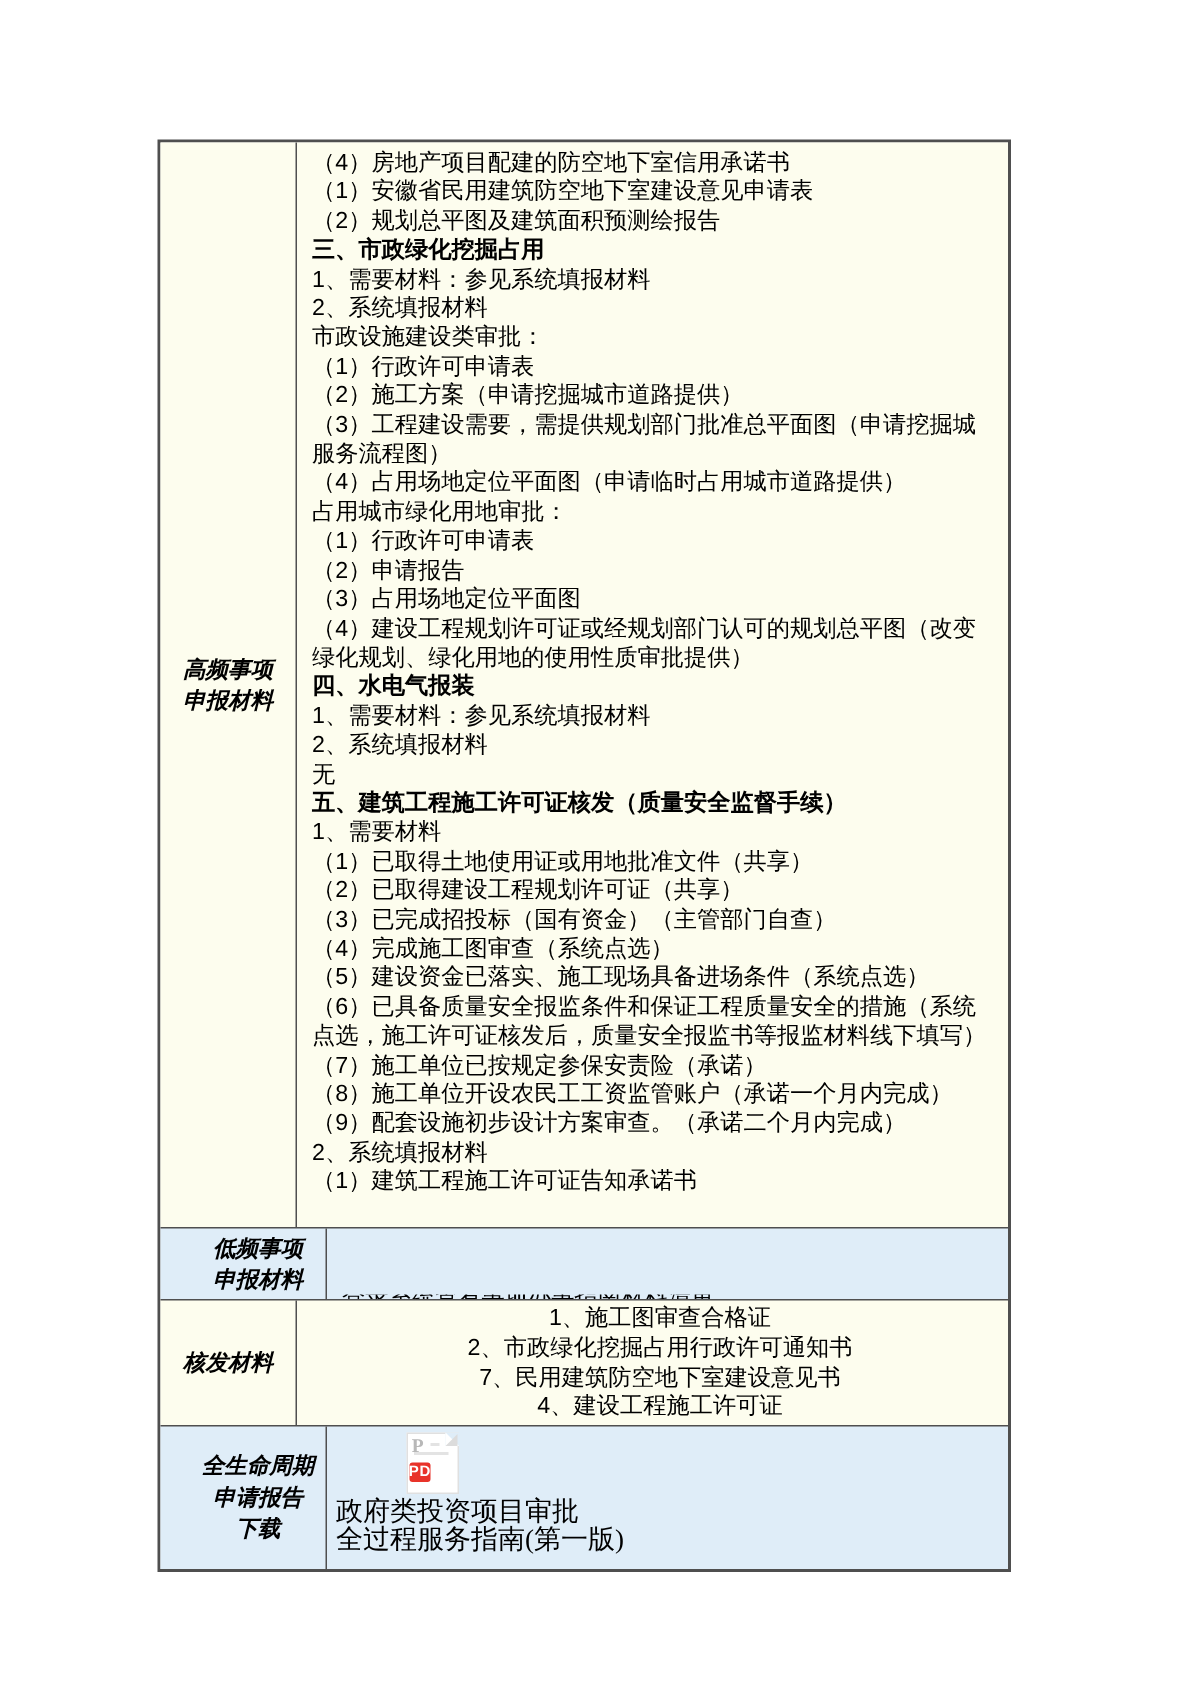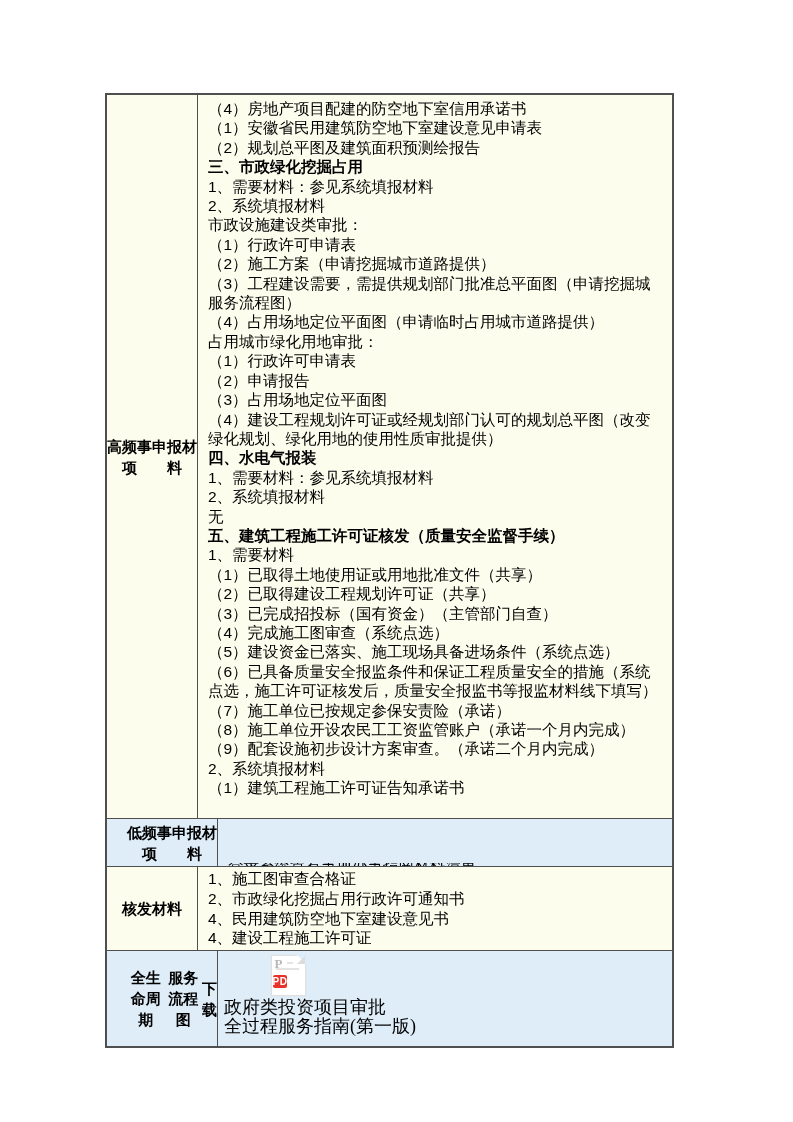--- a/index.html
+++ b/index.html
@@ -17,45 +17,46 @@
     width: 569px;
     border: 2px solid var(--border, #4f4f4f);
   }
   .row { display: flex; border-top: 1px solid var(--border, #4f4f4f); }
   .row:first-child { border-top: none; }
   .row.cream { background: var(--cream, #fdfdee); }
   .row.blue  { background: var(--blue, #dfedf8); padding-left: 20px; }
   .cell-label {
     flex: 0 0 91px; width: 91px;
     border-right: 1px solid var(--border, #4f4f4f);
-    display: flex; flex-direction: row;
+    display: flex; flex-direction: column;
     justify-content: center; align-items: center;
     font-weight: bold; font-size: 15px; line-height: 21px;
     text-align: center;
+    font-style: italic;
   }
   .cell-content { flex: 1 1 auto; min-width: 0; overflow: hidden; }
   .row-high { height: 723px; }
   .row-low { height: 48px; }
   .row-issue { height: 84px; }
   .row-life { height: 96px; }
   .row-high .cell-content { padding: 4px 20px 0 10px; }
   .txt-line {
     font-size: 15.5px; line-height: 19.4px;
     white-space: nowrap;
   }
   .txt-line.bold { font-weight: bold; }
   .row-low .cell-content {
     display: flex; align-items: center;
     padding-left: 10px; font-size: 15.5px; margin-top: 44px;
   }
   .row-issue .cell-content {
     display: flex; flex-direction: column; justify-content: center;
     padding-left: 10px;
   }
-  .row-issue .txt-line { line-height: 19.8px; }
+  .row-issue .txt-line { line-height: 19.8px; text-align: center; }
   .row-life .cell-content { padding: 4px 0 0 6px; }
   .pdf-attach { width: 128px; text-align: center; cursor: pointer; }
   .pdf-icon {
     position: relative;
     width: 35px; height: 41px;
     margin: 0 auto 2px auto;
     background: #ffffff;
     border: 1px solid #e0e0e0;
     box-shadow: 0 0 1px rgba(0,0,0,0.08);
   }
@@ -154,29 +155,29 @@
     </div>
   </div>
 
   <div class="row cream row-issue">
     <div class="cell-label">
         <div class="lbl-line">核发材料</div>
       </div>
     <div class="cell-content">
         <div class="txt-line">1、施工图审查合格证</div>
         <div class="txt-line">2、市政绿化挖掘占用行政许可通知书</div>
-        <div class="txt-line">4、民用建筑防空地下室建设意见书</div>
+        <div class="txt-line">7、民用建筑防空地下室建设意见书</div>
         <div class="txt-line">4、建设工程施工许可证</div>
       </div>
   </div>
 
   <div class="row blue row-life">
     <div class="cell-label">
         <div class="lbl-line">全生命周期</div>
-        <div class="lbl-line">服务流程图</div>
+        <div class="lbl-line">申请报告</div>
         <div class="lbl-line">下载</div>
       </div>
     <div class="cell-content">
       <div class="pdf-attach">
         <div class="pdf-icon">
           <span class="pdf-p">P</span>
           <span class="pdf-line l1"></span>
           <span class="pdf-line l2"></span>
           <span class="pdf-badge">PDF</span>
           <span class="pdf-fold"></span>

